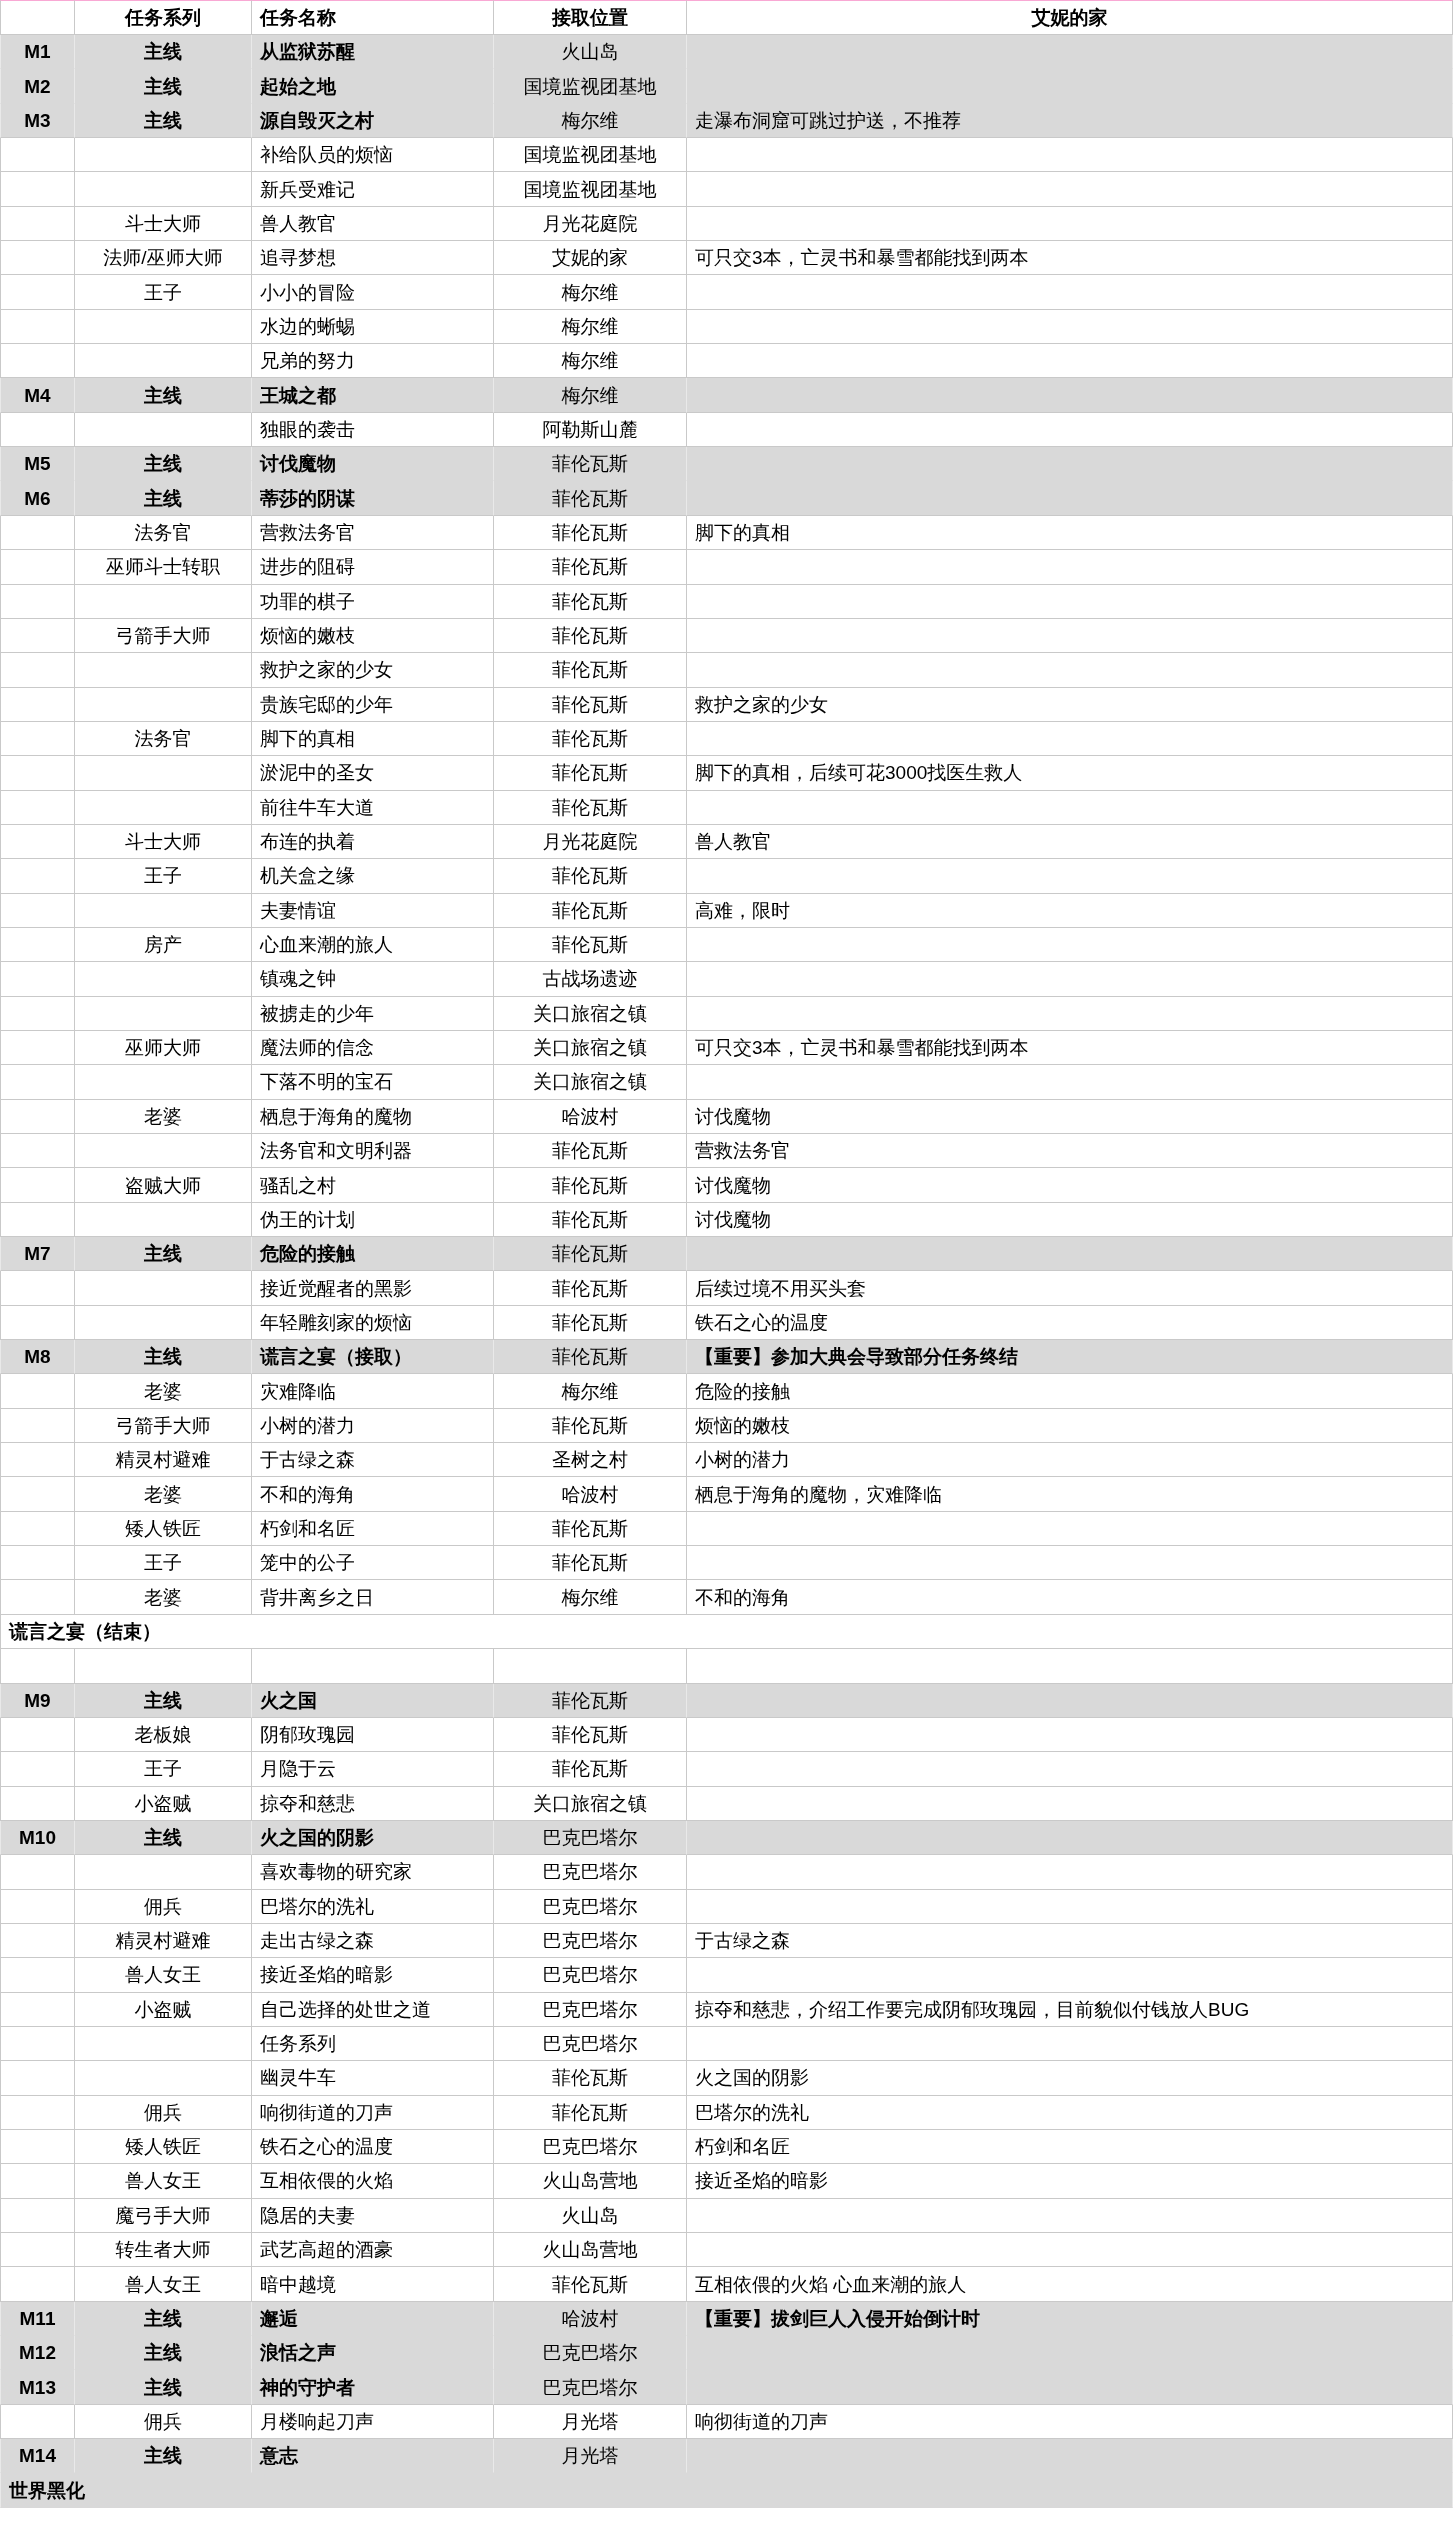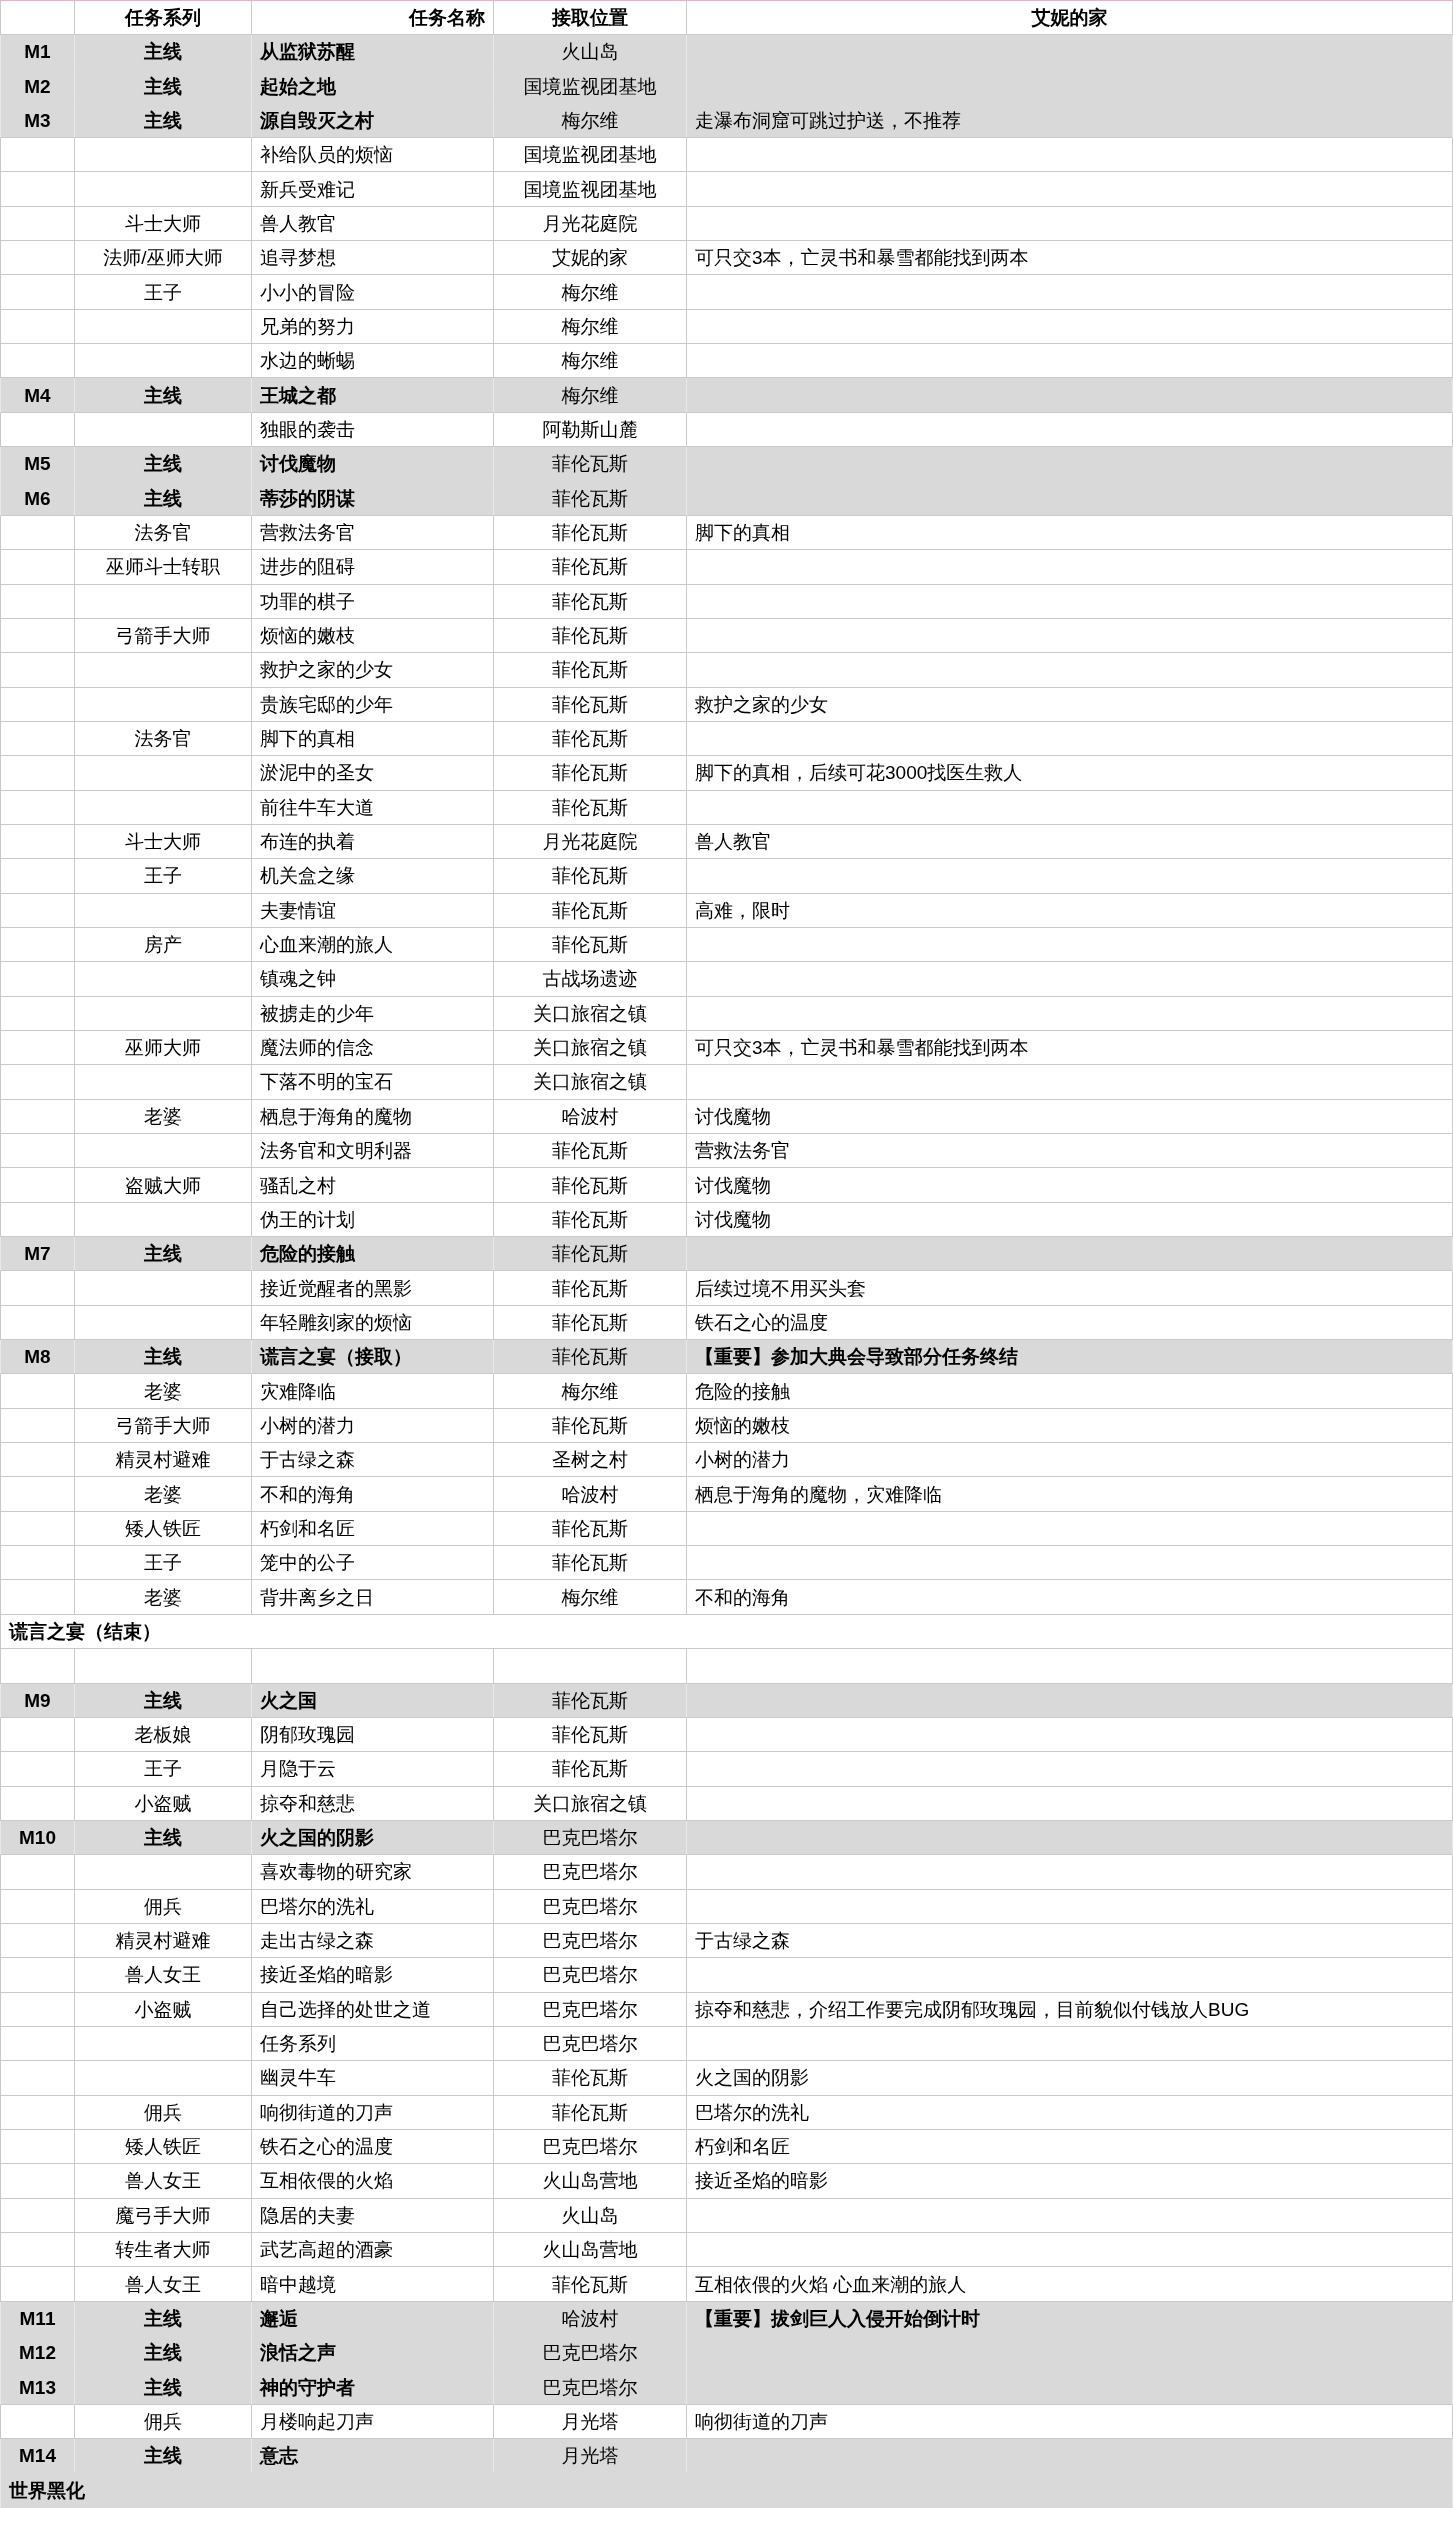--- a/index.html
+++ b/index.html
@@ -64,21 +64,21 @@
     <col style="width:75px">
     <col style="width:177px">
     <col style="width:242px">
     <col style="width:193px">
     <col style="width:766px">
   </colgroup>
   <thead>
     <tr>
       <td class="c-id"></td>
       <td class="c-series">任务系列</td>
-      <td class="c-name" style="text-align:right">任务名称</td>
+      <td class="c-name" style="text-align:left">任务名称</td>
       <td class="c-loc">接取位置</td>
       <td class="c-note" style="text-align:center">艾妮的家</td>
     </tr>
   </thead>
   <tbody>
       <tr class="gray main gb">
         <td class="c-id">M1</td>
         <td class="c-series">主线</td>
         <td class="c-name">从监狱苏醒</td>
         <td class="c-loc">火山岛</td>
@@ -129,28 +129,28 @@
       <tr class="">
         <td class="c-id"></td>
         <td class="c-series">王子</td>
         <td class="c-name">小小的冒险</td>
         <td class="c-loc">梅尔维</td>
         <td class="c-note"></td>
       </tr>
       <tr class="">
         <td class="c-id"></td>
         <td class="c-series"></td>
+        <td class="c-name">水边的蜥蜴</td>
+        <td class="c-loc">梅尔维</td>
+        <td class="c-note"></td>
+      </tr>
+      <tr class="">
+        <td class="c-id"></td>
+        <td class="c-series"></td>
         <td class="c-name">兄弟的努力</td>
-        <td class="c-loc">梅尔维</td>
-        <td class="c-note"></td>
-      </tr>
-      <tr class="">
-        <td class="c-id"></td>
-        <td class="c-series"></td>
-        <td class="c-name">水边的蜥蜴</td>
         <td class="c-loc">梅尔维</td>
         <td class="c-note"></td>
       </tr>
       <tr class="gray main">
         <td class="c-id">M4</td>
         <td class="c-series">主线</td>
         <td class="c-name">王城之都</td>
         <td class="c-loc">梅尔维</td>
         <td class="c-note"></td>
       </tr>

